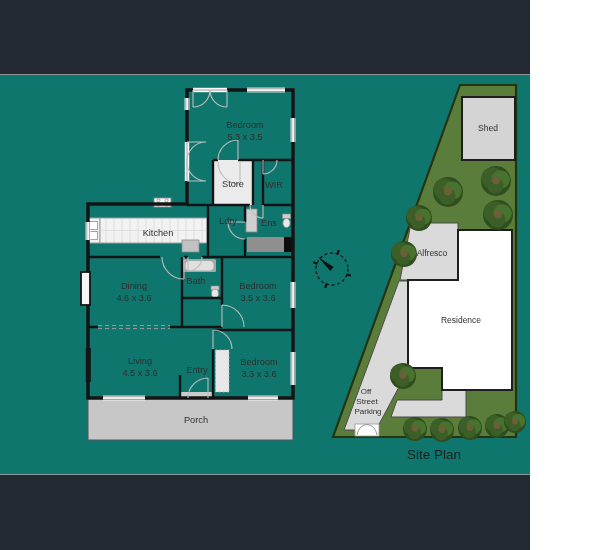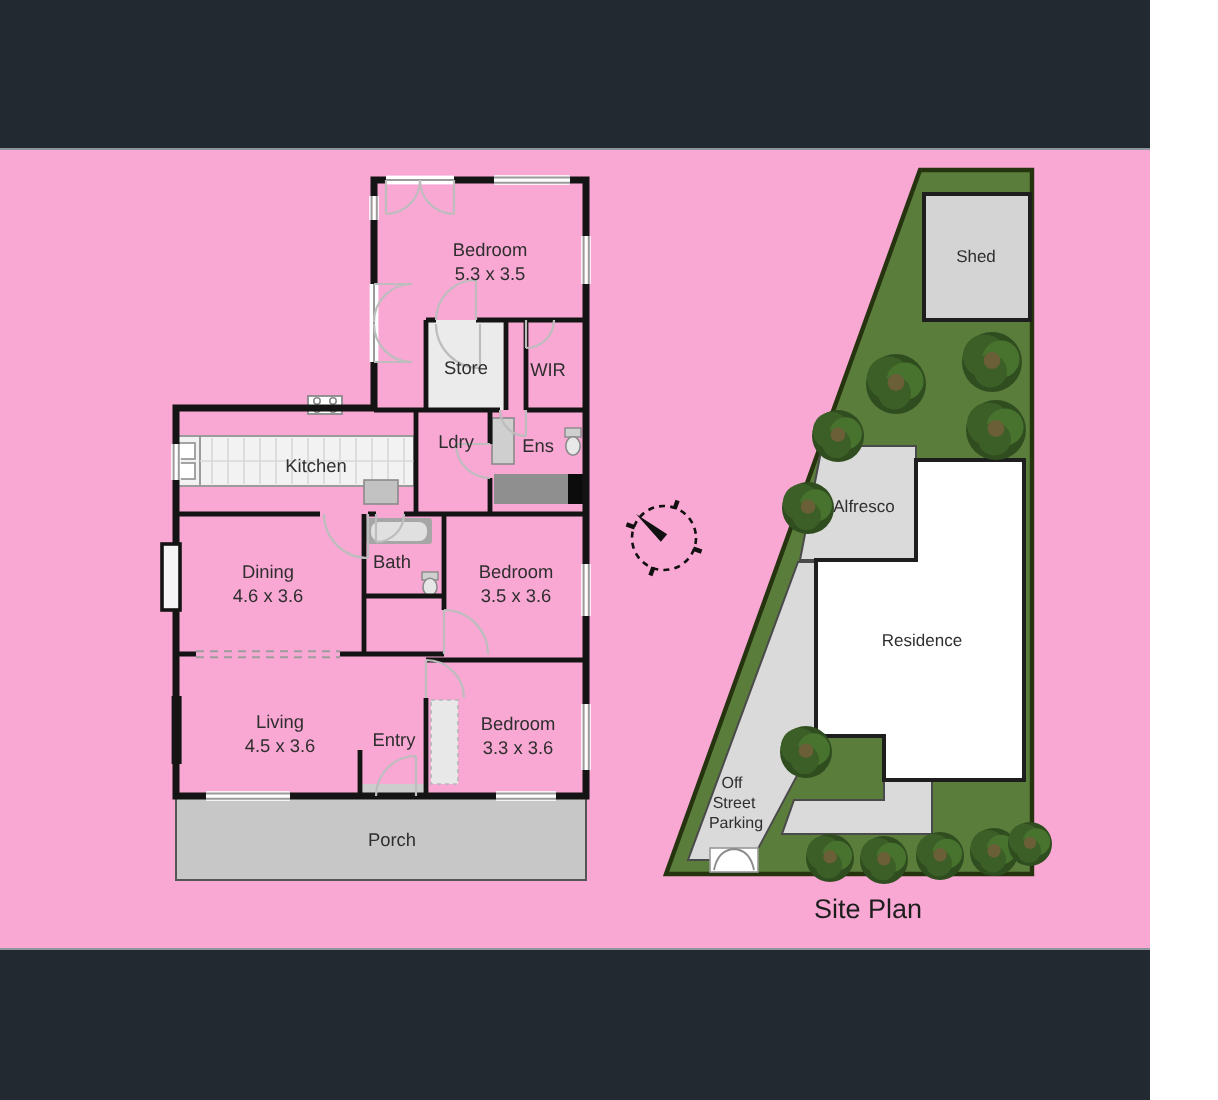--- a/index.html
+++ b/index.html
@@ -1,16 +1,16 @@
 <!DOCTYPE html>
 <html><head>
 <meta charset="utf-8">
 <style>
   html,body{margin:0;padding:0;background:#ffffff;}
-  #stage{position:relative;width:575px;height:550px;overflow:hidden;background:#f9a8d4;
+  #stage{position:relative;width:530px;height:550px;overflow:hidden;background:#0f766e;
          font-family:"Liberation Sans",sans-serif;}
   .bar{position:absolute;left:0;width:609px;background:#232931;}
   #top-bar{top:0;height:74px;border-bottom:1px solid #8e969b;}
   #bottom-bar{top:474px;height:76px;border-top:1px solid #8e969b;}
   #plan-svg{position:absolute;left:0;top:74px;width:609px;height:400px;}
   svg text{font-family:"Liberation Sans",sans-serif;fill:#2e2e2e;}
   .room-label{font-size:9.2px;}
   .site-label{font-size:8.5px;}
   .parking-label{font-size:8px;}
   .site-title{font-size:13.5px;fill:#1d1d1d;}

